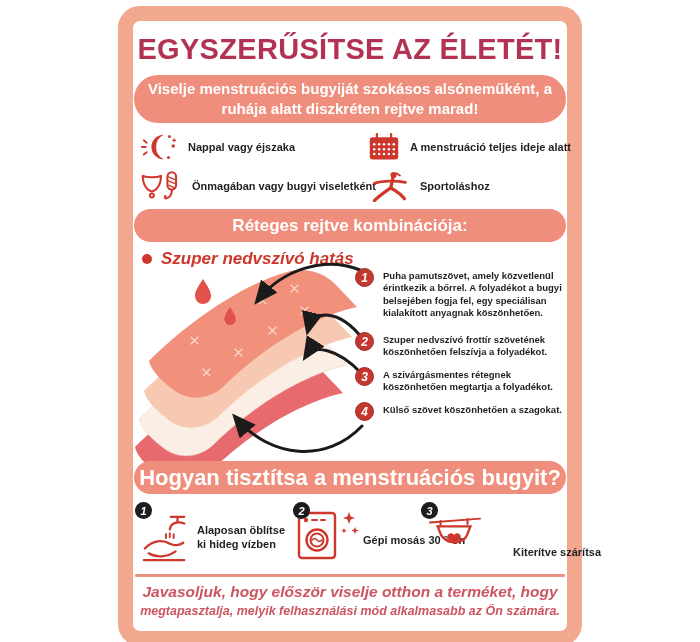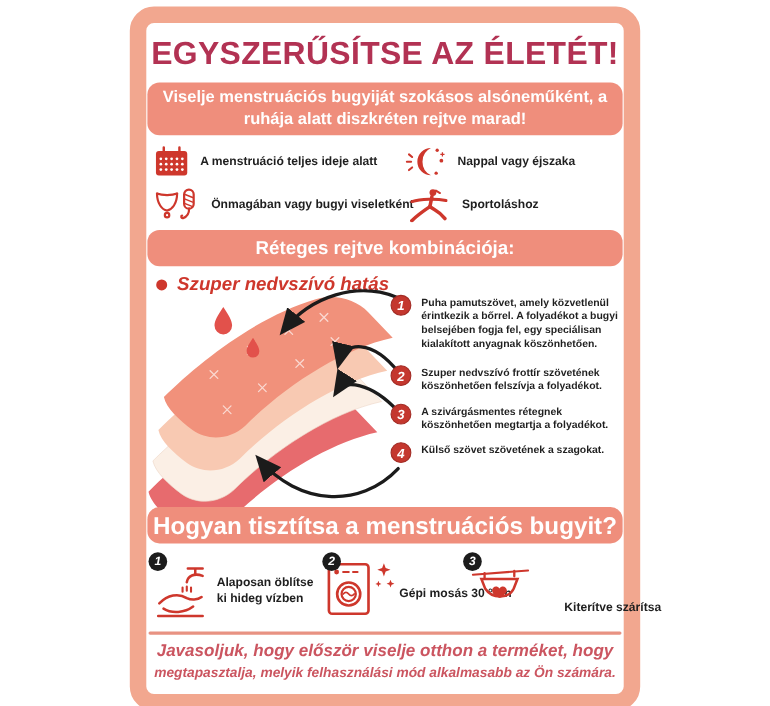--- a/index.html
+++ b/index.html
@@ -3,21 +3,21 @@
 <meta charset="utf-8">
 <style>
   * { margin:0; padding:0; box-sizing:border-box; }
   body { background:#fff; font-family:"Liberation Sans", sans-serif; }
   .stage { position:relative; width:636px; height:642px; background:#fff; overflow:hidden; }
   .card { position:absolute; left:118px; top:6px; width:464px; height:640px;
           border:15px solid var(--frame); border-radius:22px; background:#fff; }
   .title { position:absolute; top:12px; left:0; right:0; text-align:center;
            font-size:29px; font-weight:bold; color:var(--title); letter-spacing:.3px; }
   .banner { position:absolute; left:1px; right:1px; background:var(--banner); color:#fff;
-            font-weight:bold; border-radius:11px; display:flex; align-items:center;
+            font-weight:bold; border-radius:24px; display:flex; align-items:center;
             justify-content:center; text-align:center; }
   .banner-intro { top:54px; height:48px; font-size:15px; line-height:1.35; padding:0 10px; }
   .banner-mid   { top:188px; height:33px; font-size:17px; }
   .banner-care  { top:440px; height:33px; font-size:22px; }
   .features { position:absolute; top:108px; left:7px; right:0; height:78px;
               display:grid; grid-template-columns:228px 1fr; grid-template-rows:36px 42px;
               align-items:center; }
   .feature { display:flex; align-items:center; gap:10px; }
   .feature .flabel { font-size:11px; font-weight:600; color:var(--text_dark); white-space:nowrap; }
   .icon { color:var(--accent); flex-shrink:0; }
@@ -57,20 +57,35 @@
 
 <div class="stage">
   <div class="card">
 
     <div class="title">EGYSZERŰSÍTSE AZ ÉLETÉT!</div>
 
     <div class="banner banner-intro">Viselje menstruációs bugyiját szokásos alsóneműként, a ruhája alatt diszkréten rejtve marad!</div>
 
     <div class="features">
       <div class="feature">
+        <svg class="icon" width="38" height="32" viewBox="0 0 40 32">
+          <path d="M25 3 a12.5 12.5 0 1 0 0 26 a14.5 14.5 0 0 1 0 -26 Z" fill="currentColor"></path>
+          <g stroke="currentColor" stroke-width="2" stroke-linecap="round" fill="none">
+            <path d="M4 9 l3 2.5"></path>
+              <path d="M2 16 h4"></path>
+              <path d="M4 24 l3 -2.5"></path>
+          </g>
+          <circle cx="31" cy="5" r="1.6" fill="currentColor"></circle>
+          <circle cx="35" cy="15" r="1.8" fill="currentColor"></circle>
+          <circle cx="30" cy="27" r="1.6" fill="currentColor"></circle>
+          <path d="M36 7 v4 M34 9 h4" stroke="currentColor" stroke-width="1.2"></path>
+        </svg>
+        <span class="flabel">Nappal vagy éjszaka</span>
+      </div>
+      <div class="feature">
         <svg class="icon" width="32" height="30" viewBox="0 0 36 32">
           <rect x="2" y="5" width="32" height="25" rx="3" fill="currentColor"></rect>
           <path d="M10 1.5 v6 M26 1.5 v6" stroke="currentColor" stroke-width="2.5" stroke-linecap="round"></path>
           <g fill="#fff">
             <circle cx="7" cy="13" r="1.4"></circle>
               <circle cx="12.5" cy="13" r="1.4"></circle>
               <circle cx="18" cy="13" r="1.4"></circle>
               <circle cx="23.5" cy="13" r="1.4"></circle>
               <circle cx="29" cy="13" r="1.4"></circle>
             <circle cx="7" cy="18.5" r="1.4"></circle>
@@ -79,35 +94,20 @@
               <circle cx="23.5" cy="18.5" r="1.4"></circle>
               <circle cx="29" cy="18.5" r="1.4"></circle>
             <circle cx="7" cy="24" r="1.4"></circle>
               <circle cx="12.5" cy="24" r="1.4"></circle>
               <circle cx="18" cy="24" r="1.4"></circle>
               <circle cx="23.5" cy="24" r="1.4"></circle>
               <circle cx="29" cy="24" r="1.4"></circle>
           </g>
         </svg>
         <span class="flabel">A menstruáció teljes ideje alatt</span>
-      </div>
-      <div class="feature">
-        <svg class="icon" width="38" height="32" viewBox="0 0 40 32">
-          <path d="M25 3 a12.5 12.5 0 1 0 0 26 a14.5 14.5 0 0 1 0 -26 Z" fill="currentColor"></path>
-          <g stroke="currentColor" stroke-width="2" stroke-linecap="round" fill="none">
-            <path d="M4 9 l3 2.5"></path>
-              <path d="M2 16 h4"></path>
-              <path d="M4 24 l3 -2.5"></path>
-          </g>
-          <circle cx="31" cy="5" r="1.6" fill="currentColor"></circle>
-          <circle cx="35" cy="15" r="1.8" fill="currentColor"></circle>
-          <circle cx="30" cy="27" r="1.6" fill="currentColor"></circle>
-          <path d="M36 7 v4 M34 9 h4" stroke="currentColor" stroke-width="1.2"></path>
-        </svg>
-        <span class="flabel">Nappal vagy éjszaka</span>
       </div>
       <div class="feature">
         <svg class="icon" width="42" height="34" viewBox="0 0 46 36" fill="none" stroke="currentColor" stroke-width="2.2" stroke-linecap="round">
           <path d="M3 7 C 8 9 18 9 23 7"></path>
           <path d="M3 7 C 3 17 8 23 13 24 C 18 23 23 17 23 7"></path>
           <circle cx="13" cy="28.5" r="2.2"></circle>
           <rect x="30" y="3" width="9.5" height="19" rx="4.7"></rect>
           <path d="M31 8 l7.5 3 M31 12.5 l7.5 3 M31 17 l7.5 3" stroke-width="1.5"></path>
           <path d="M35 22 C 35 28 32 30.5 29 31.5 C 27 32 26.5 29.5 28 29"></path>
         </svg>
@@ -171,21 +171,21 @@
     <div class="litem i2">
       <span class="rnum">2</span>
       <p>Szuper nedvszívó frottír szövetének köszönhetően felszívja a folyadékot.</p>
     </div>
     <div class="litem i3">
       <span class="rnum">3</span>
       <p>A szivárgásmentes rétegnek köszönhetően megtartja a folyadékot.</p>
     </div>
     <div class="litem i4">
       <span class="rnum">4</span>
-      <p>Külső szövet szövetének a szagokat.</p>
+      <p>Külső szövet köszönhetően a szagokat.</p>
     </div>
 
     <div class="banner banner-care">Hogyan tisztítsa a menstruációs bugyit?</div>
 
     <div class="step step1">
       <span class="bnum">1</span>
       <svg class="icon" width="50" height="50" viewBox="0 0 50 52" fill="none" stroke="currentColor" stroke-width="2.4" stroke-linecap="round">
         <path d="M31 5 h14 M38 5 v5"></path>
         <path d="M45 12 C 37 9 31 12 30 18"></path>
         <path d="M30 22 v4 M26 23 v4 M34 23 v4" stroke-width="2"></path>

